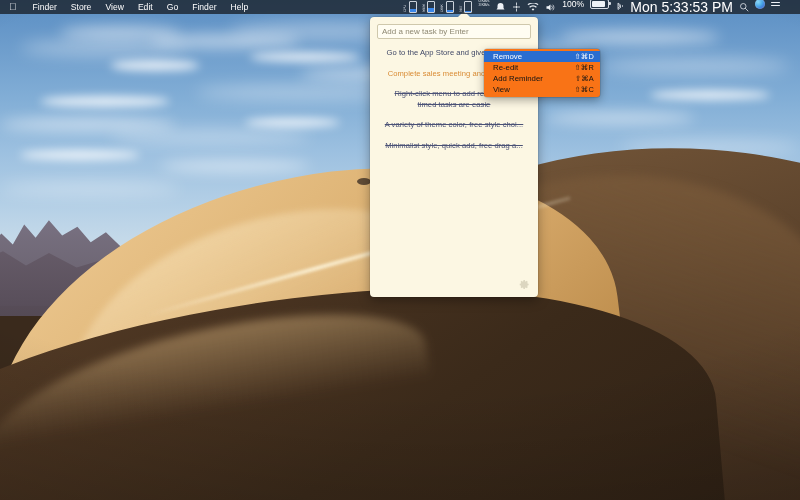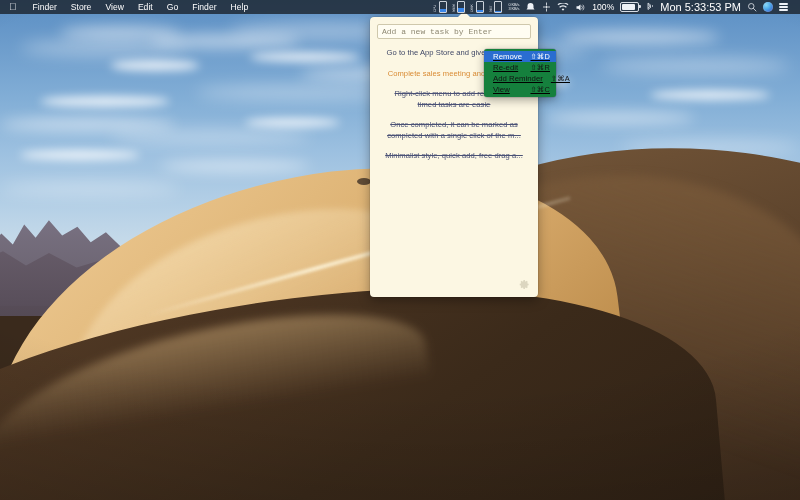--- a/index.html
+++ b/index.html
@@ -186,21 +186,21 @@
     width: 800px; height: 14px;
     background: rgba(28,36,46,0.82);
     display: flex;
     align-items: center;
     color: #ffffff;
     font-size: 8.6px;
     z-index: 50;
     -webkit-font-smoothing: antialiased;
   }
   .mb-left { display: flex; align-items: center; padding-left: 6px; }
-  .mb-right { display: flex; align-items: center; margin-left: auto; padding-right: 12px; gap: 6px; }
+  .mb-right { display: flex; margin-left: auto; padding-right: 20px; gap: 6px; }
   .apple-logo { font-size: 10px; line-height: 1; padding: 0 9px 1px 3px; }
   .mb-item { padding: 0 7px; white-space: nowrap; }
   .mb-item.bold { font-weight: normal; }
 
   .mini-gauge {
     width: 6px; height: 10px;
     border: 1px solid rgba(230,236,243,0.85);
     border-radius: 1px;
     position: relative;
     display: inline-block;
@@ -223,21 +223,21 @@
   }
   .net-speed {
     font-size: 3.9px;
     line-height: 4.4px;
     text-align: right;
     color: rgba(240,244,249,0.95);
     letter-spacing: -0.1px;
   }
   .mb-ico { display: inline-flex; align-items: center; }
   .pct { font-size: 8.6px; }
-  .clock { font-size: 11px; white-space: nowrap; }
+  .clock { font-size: 14px; white-space: nowrap; }
 
   .battery {
     width: 17px; height: 8px;
     border: 1px solid rgba(235,240,246,0.9);
     border-radius: 2px;
     position: relative;
     display: inline-block;
   }
   .battery::after {
     content: "";
@@ -286,21 +286,21 @@
   }
   #task-input {
     position: absolute;
     left: 7px; top: 7px;
     width: 154px; height: 15px;
     box-sizing: border-box;
     border: 1px solid #cfc8ac;
     border-radius: 2px;
     background: #fffdf2;
     color: #6a6550;
-    font-family: Liberation Mono, monospace;
+    font-family: Liberation Sans, sans-serif;
     font-size: 8px;
     padding: 0 4px;
     outline: none;
   }
   #task-input::placeholder { color: #8e8872; opacity: 1; }
 
   #task-list {
     position: absolute;
     left: 0; top: 26px;
     width: 168px;
@@ -321,28 +321,27 @@
     position: absolute;
     right: 8px; bottom: 7px;
     width: 11px; height: 11px;
     opacity: 0.28;
   }
 
   
   #context-menu {
     position: absolute;
     left: 484px; top: 49px;
-    width: 72px;
-    background: #15803d;
+    width: 116px;
+    background: #f97316;
     border-radius: 3px;
     box-shadow: 0 3px 10px rgba(0,0,0,0.34), 0 0 0 0.5px rgba(0,0,0,0.2);
     padding: 2px 0;
     z-index: 60;
     font-size: 7.8px;
-    text-decoration: underline;
   }
   .cm-item {
     display: flex;
     align-items: center;
     justify-content: space-between;
     height: 11px;
     padding: 0 6px 0 9px;
     color: #131313;
     white-space: nowrap;
   }
@@ -512,22 +511,21 @@
 
   <div id="popover">
 
     <input id="task-input" type="text" placeholder="Add a new task by Enter" style="">
 
     <div id="task-list">
       <div class="task" style="color:#3f4766">Go to the App Store and give a five-star</div>
       <div class="task" style="color:#d98b34">Complete sales meeting and send mail</div>
       <div class="task done" style="color:#4b5276">Right-click menu to add reminders,
 timed tasks are easie</div>
-      <div class="task done" style="color:#4b5276">Once completed, it can be marked as
-completed with a single click of the m...</div>
+      <div class="task done" style="color:#4b5276">A variety of theme color, free style choi...</div>
       <div class="task done" style="color:#4b5276">Minimalist style, quick add, free drag a...</div>
     </div>
 
     <svg id="gear-icon" viewBox="0 0 24 24">
       <path fill="#8b8468" d="M12 8.2a3.8 3.8 0 1 0 0 7.6 3.8 3.8 0 0 0 0-7.6zm0 5.9a2.1 2.1 0 1 1 0-4.2 2.1 2.1 0 0 1 0 4.2z"></path>
       <path fill="#8b8468" d="M21 13.6v-3.2l-2.4-.4a6.9 6.9 0 0 0-.7-1.7l1.4-2-2.3-2.3-2 1.4a6.9 6.9 0 0 0-1.7-.7L12.9 2.3h-3.2L9.3 4.7a6.9 6.9 0 0 0-1.7.7l-2-1.4L3.3 6.3l1.4 2a6.9 6.9 0 0 0-.7 1.7l-2.4.4v3.2l2.4.4c.16.6.4 1.17.7 1.7l-1.4 2 2.3 2.3 2-1.4c.53.3 1.1.54 1.7.7l.4 2.4h3.2l.4-2.4a6.9 6.9 0 0 0 1.7-.7l2 1.4 2.3-2.3-1.4-2c.3-.53.54-1.1.7-1.7l2.4-.4z"></path>
     </svg>
   </div>
 
   <div id="context-menu">

